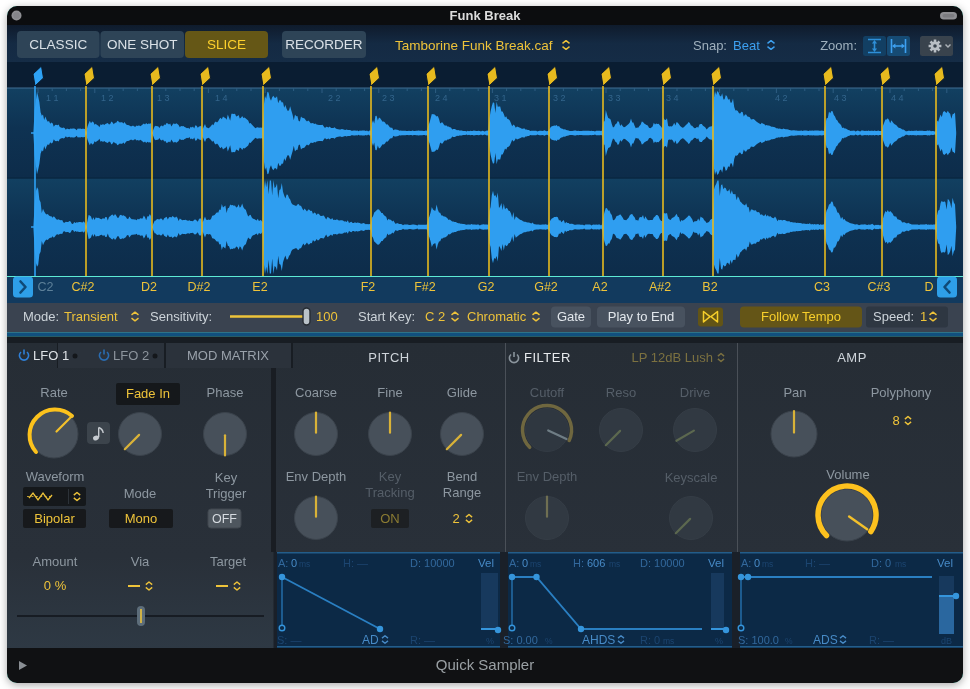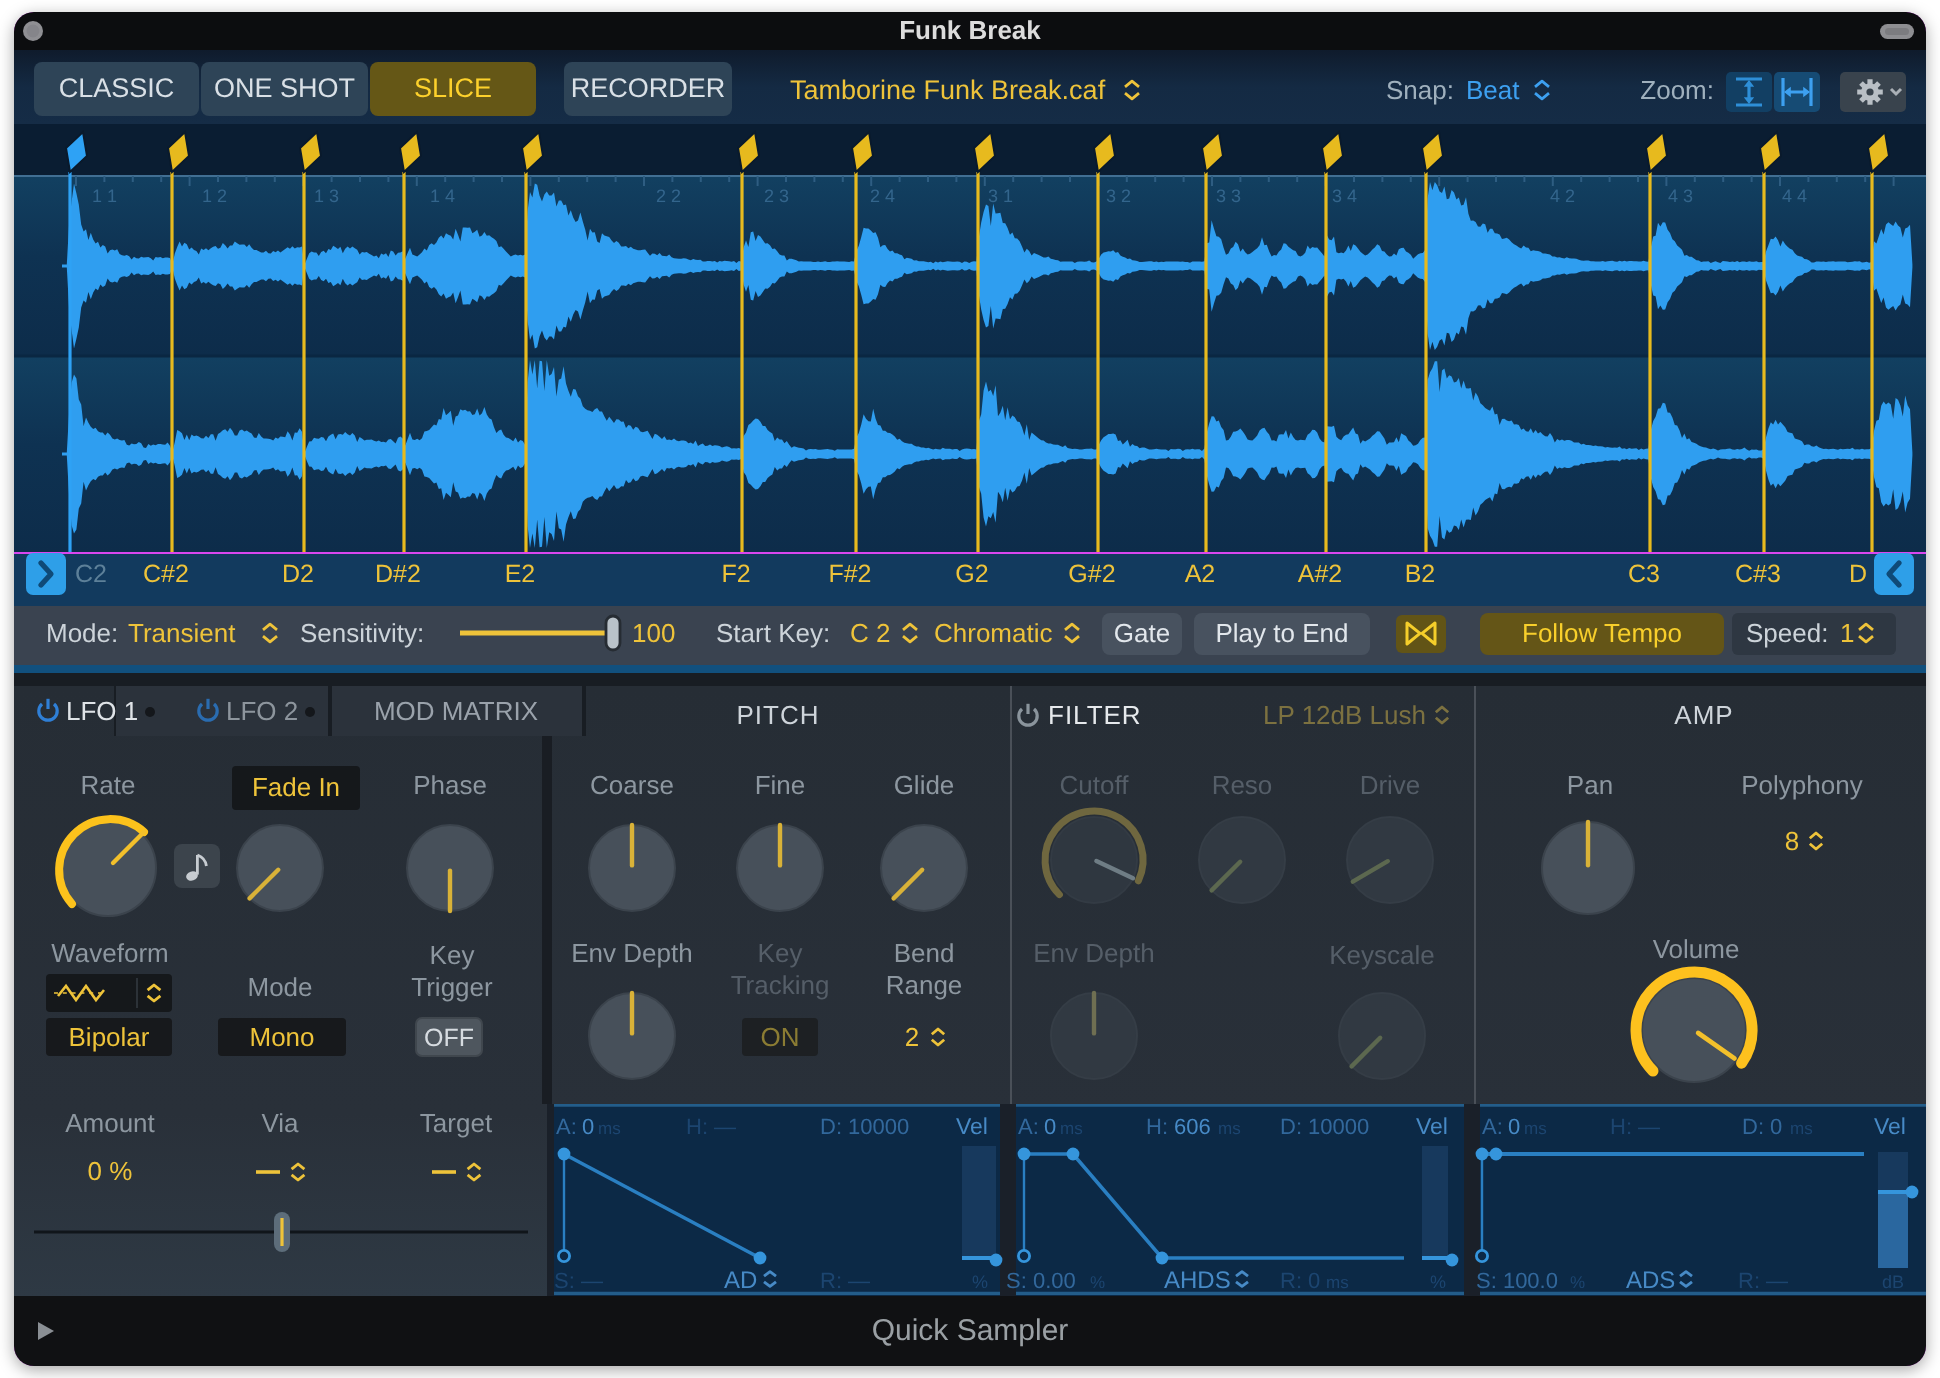--- a/index.html
+++ b/index.html
@@ -1,14 +1,14 @@
 <!DOCTYPE html>
 <html><head><meta charset="utf-8"><style>
 html,body{margin:0;padding:0;background:#ffffff;width:970px;height:689px;overflow:hidden;}
-.win{position:absolute;left:7px;top:6px;width:956px;height:677px;border-radius:10px;overflow:hidden;background:#d946ef;box-shadow:0 2px 8px rgba(0,0,0,0.35);}
+.win{position:absolute;left:7px;top:6px;width:956px;height:677px;border-radius:10px;overflow:hidden;background:#5eead4;box-shadow:0 2px 8px rgba(0,0,0,0.35);}
 svg{display:block;}
 text{font-family:"Liberation Sans",sans-serif;}
 </style></head><body>
 <div class="win">
 <svg width="956" height="677" viewBox="0 0 956 677">
 <defs>
 <linearGradient id="chan" x1="0" y1="0" x2="0" y2="1">
  <stop offset="0" stop-color="#124061"></stop>
           <stop offset="0.45" stop-color="#0e3252"></stop>
           <stop offset="1" stop-color="#0d2c4a"></stop>

